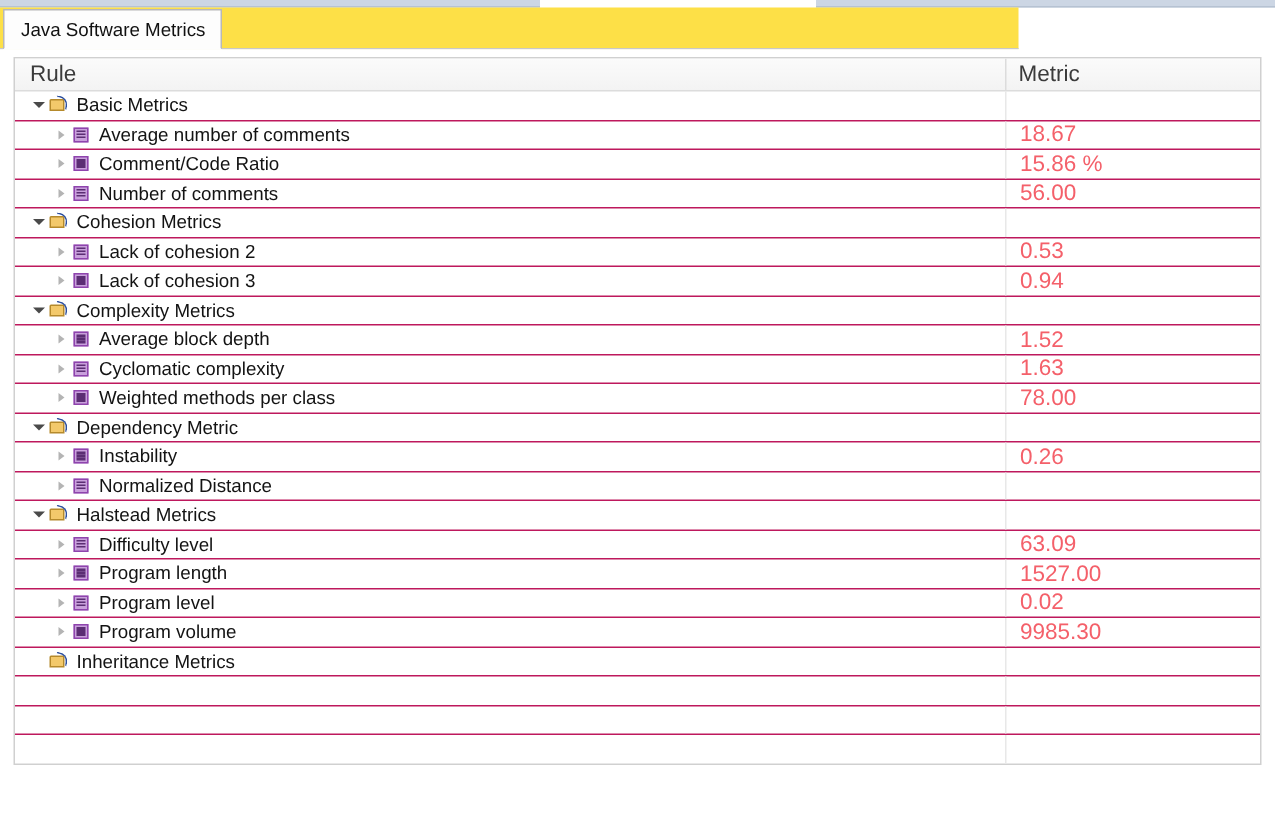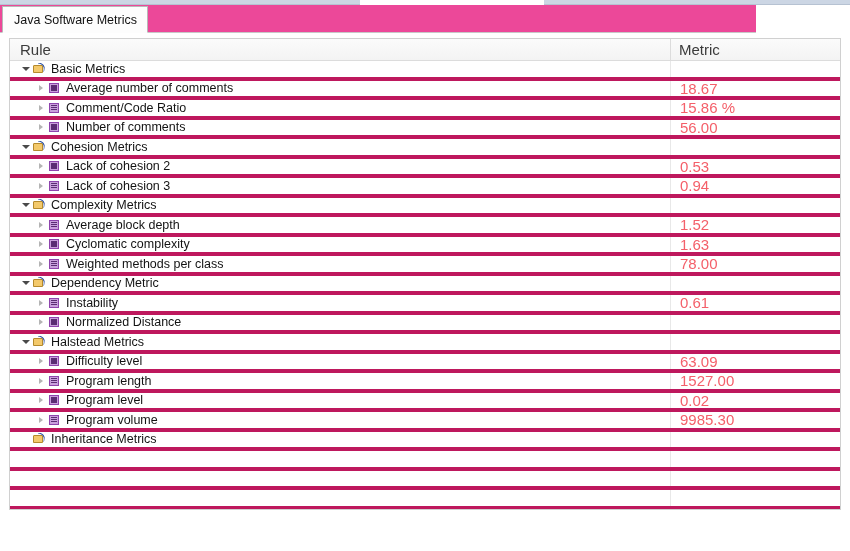--- a/index.html
+++ b/index.html
@@ -30,22 +30,22 @@
     background: #ccd6e4;
     border-bottom: 1px solid #b6c2d2;
   }
   .top-strip .seg.a { left: 0;   width: 360px; }
   .top-strip .seg.b { left: 544px; width: 306px; }
 
   
   .tabbar {
     position: absolute;
     left: 0; top: 5px;
-    width: 756px; height: 28px;
-    background: #ec4899;
+    width: 679px; height: 28px;
+    background: #fde047;
     border-bottom: 1px solid #c8c8c8;
     box-sizing: border-box;
   }
   .tab {
     position: absolute;
     left: 2px; top: 1px;
     height: 27px;
     padding: 0 10px 0 11px;
     background: #fdfdfd;
     border: 1px solid #b8b8b8;
@@ -161,21 +161,21 @@
   }
   .th.rule   { left: 0;   width: 661px; padding-left: 10px; border-right: 1px solid #dcdcdc; }
   .th.metric { left: 661px; width: 169px; padding-left: 8px; }
 
   .tbody {
     position: relative;
   }
   .trow {
     position: relative;
     height: 19.5px;
-    border-bottom: 4px solid #be185d;
+    border-bottom: 1px solid #be185d;
     box-sizing: border-box;
     display: flex;
     align-items: center;
   }
   .cell-rule {
     position: absolute;
     left: 0; top: 0;
     width: 661px; height: 100%;
     border-right: 1px solid #e8e8e8;
     box-sizing: border-box;
@@ -467,21 +467,21 @@
         <div class="cell-metric"></div>
       </div>
       <div class="trow">
         <div class="cell-rule indent-child">
           <span class="twisty">
             <i class="right"></i>
           </span>
           <span class="ico rule"></span>
           <span class="rule-text">Instability</span>
         </div>
-        <div class="cell-metric">0.61</div>
+        <div class="cell-metric">0.26</div>
       </div>
       <div class="trow">
         <div class="cell-rule indent-child">
           <span class="twisty">
             <i class="right"></i>
           </span>
           <span class="ico rule"></span>
           <span class="rule-text">Normalized Distance</span>
         </div>
       </div>

